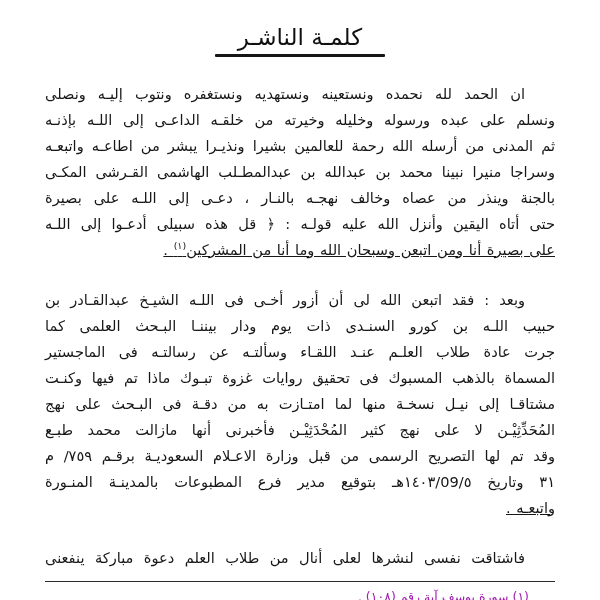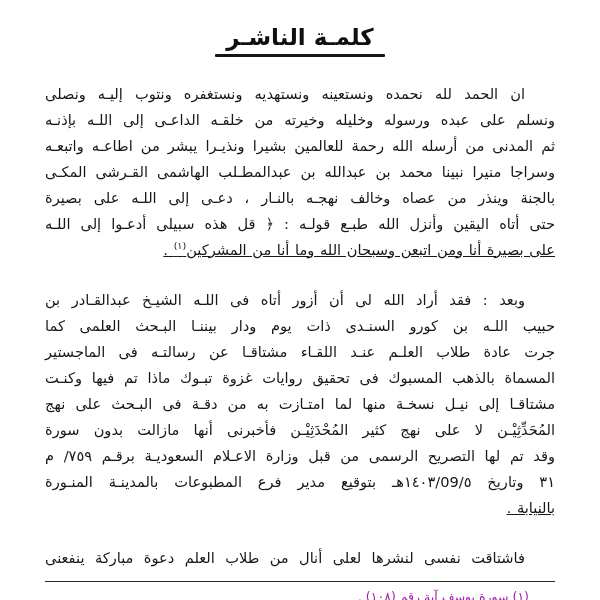--- a/index.html
+++ b/index.html
@@ -19,21 +19,21 @@
     width: 600px;
     height: 600px;
     padding: 24px 45px 0 45px;
     direction: rtl;
     background: #ffffff;
   }
   .title {
     margin: 0;
     text-align: center;
     font-size: 23px;
-    font-weight: bold;
+    font-weight: normal;
     letter-spacing: 1px;
     color: #101010;
   }
   .title-rule {
     width: 170px;
     height: 2.5px;
     background: #151515;
     margin: 4px auto 18px auto;
     border-radius: 1px;
   }
@@ -76,34 +76,34 @@
   <div class="title-rule"></div>
 
   <div class="body-text">
 
     <div class="para">
       <div class="line first">ان الحمد لله نحمده ونستعينه ونستهديه ونستغفره ونتوب إليـه ونصلى</div>
       <div class="line">ونسلم على عبده ورسوله وخليله وخيرته من خلقـه الداعـى إلى اللـه بإذنـه</div>
       <div class="line">ثم المدنى من أرسله الله رحمة للعالمين بشيرا ونذيـرا يبشر من اطاعـه واتبعـه</div>
       <div class="line">وسراجا منيرا نبينا محمد بن عبدالله بن عبدالمطـلب الهاشمى القـرشى المكـى</div>
       <div class="line">بالجنة وينذر من عصاه وخالف نهجـه بالنـار ، دعـى إلى اللـه على بصيرة</div>
-      <div class="line">حتى أتاه اليقين وأنزل الله طبـع قولـه : ﴿ قل هذه سبيلى أدعـوا إلى اللـه</div>
+      <div class="line">حتى أتاه اليقين وأنزل الله عليه قولـه : ﴿ قل هذه سبيلى أدعـوا إلى اللـه</div>
       <div class="line end"><span>على بصيرة أنا ومن اتبعن وسبحان الله وما أنا من المشركين</span><sup class="fnref">(١)</sup><span> .</span></div>
     </div>
 
     <div class="para">
-      <div class="line first">وبعد : فقد أراد الله لى أن أزور أتاه فى اللـه الشيـخ عبدالقـادر بن</div>
+      <div class="line first">وبعد : فقد اتبعن الله لى أن أزور أخـى فى اللـه الشيـخ عبدالقـادر بن</div>
       <div class="line">حبيب اللـه بن كورو السنـدى ذات يوم ودار بيننـا البـحث العلمى كما</div>
-      <div class="line">جرت عادة طلاب العلـم عنـد اللقـاء مشتاقـا عن رسالتـه فى الماجستير</div>
+      <div class="line">جرت عادة طلاب العلـم عنـد اللقـاء وسألتـه عن رسالتـه فى الماجستير</div>
       <div class="line">المسماة بالذهب المسبوك فى تحقيق روايات غزوة تبـوك ماذا تم فيها وكنـت</div>
       <div class="line">مشتاقـا إلى نيـل نسخـة منها لما امتـازت به من دقـة فى البـحث على نهج</div>
-      <div class="line">المُحَدِّثِيْـن لا على نهج كثير المُحْدَثِيْـن فأخبرنى أنها مازالت بدون سورة</div>
+      <div class="line">المُحَدِّثِيْـن لا على نهج كثير المُحْدَثِيْـن فأخبرنى أنها مازالت محمد طبـع</div>
       <div class="line">وقد تم لها التصريح الرسمى من قبل وزارة الاعـلام السعوديـة برقـم ٧٥٩/ م</div>
       <div class="line">٣١ وتاريخ ١٤٠٣/09/٥هـ بتوقيع مدير فرع المطبوعات بالمدينـة المنـورة</div>
-      <div class="line end">بالنيابة .</div>
+      <div class="line end">واتبعـه .</div>
     </div>
 
     <div class="para">
       <div class="line first">فاشتاقت نفسى لنشرها لعلى أنال من طلاب العلم دعوة مباركة ينفعنى</div>
     </div>
 
   </div>
 
   <div class="footnote-area">
     <hr class="fn-rule">

